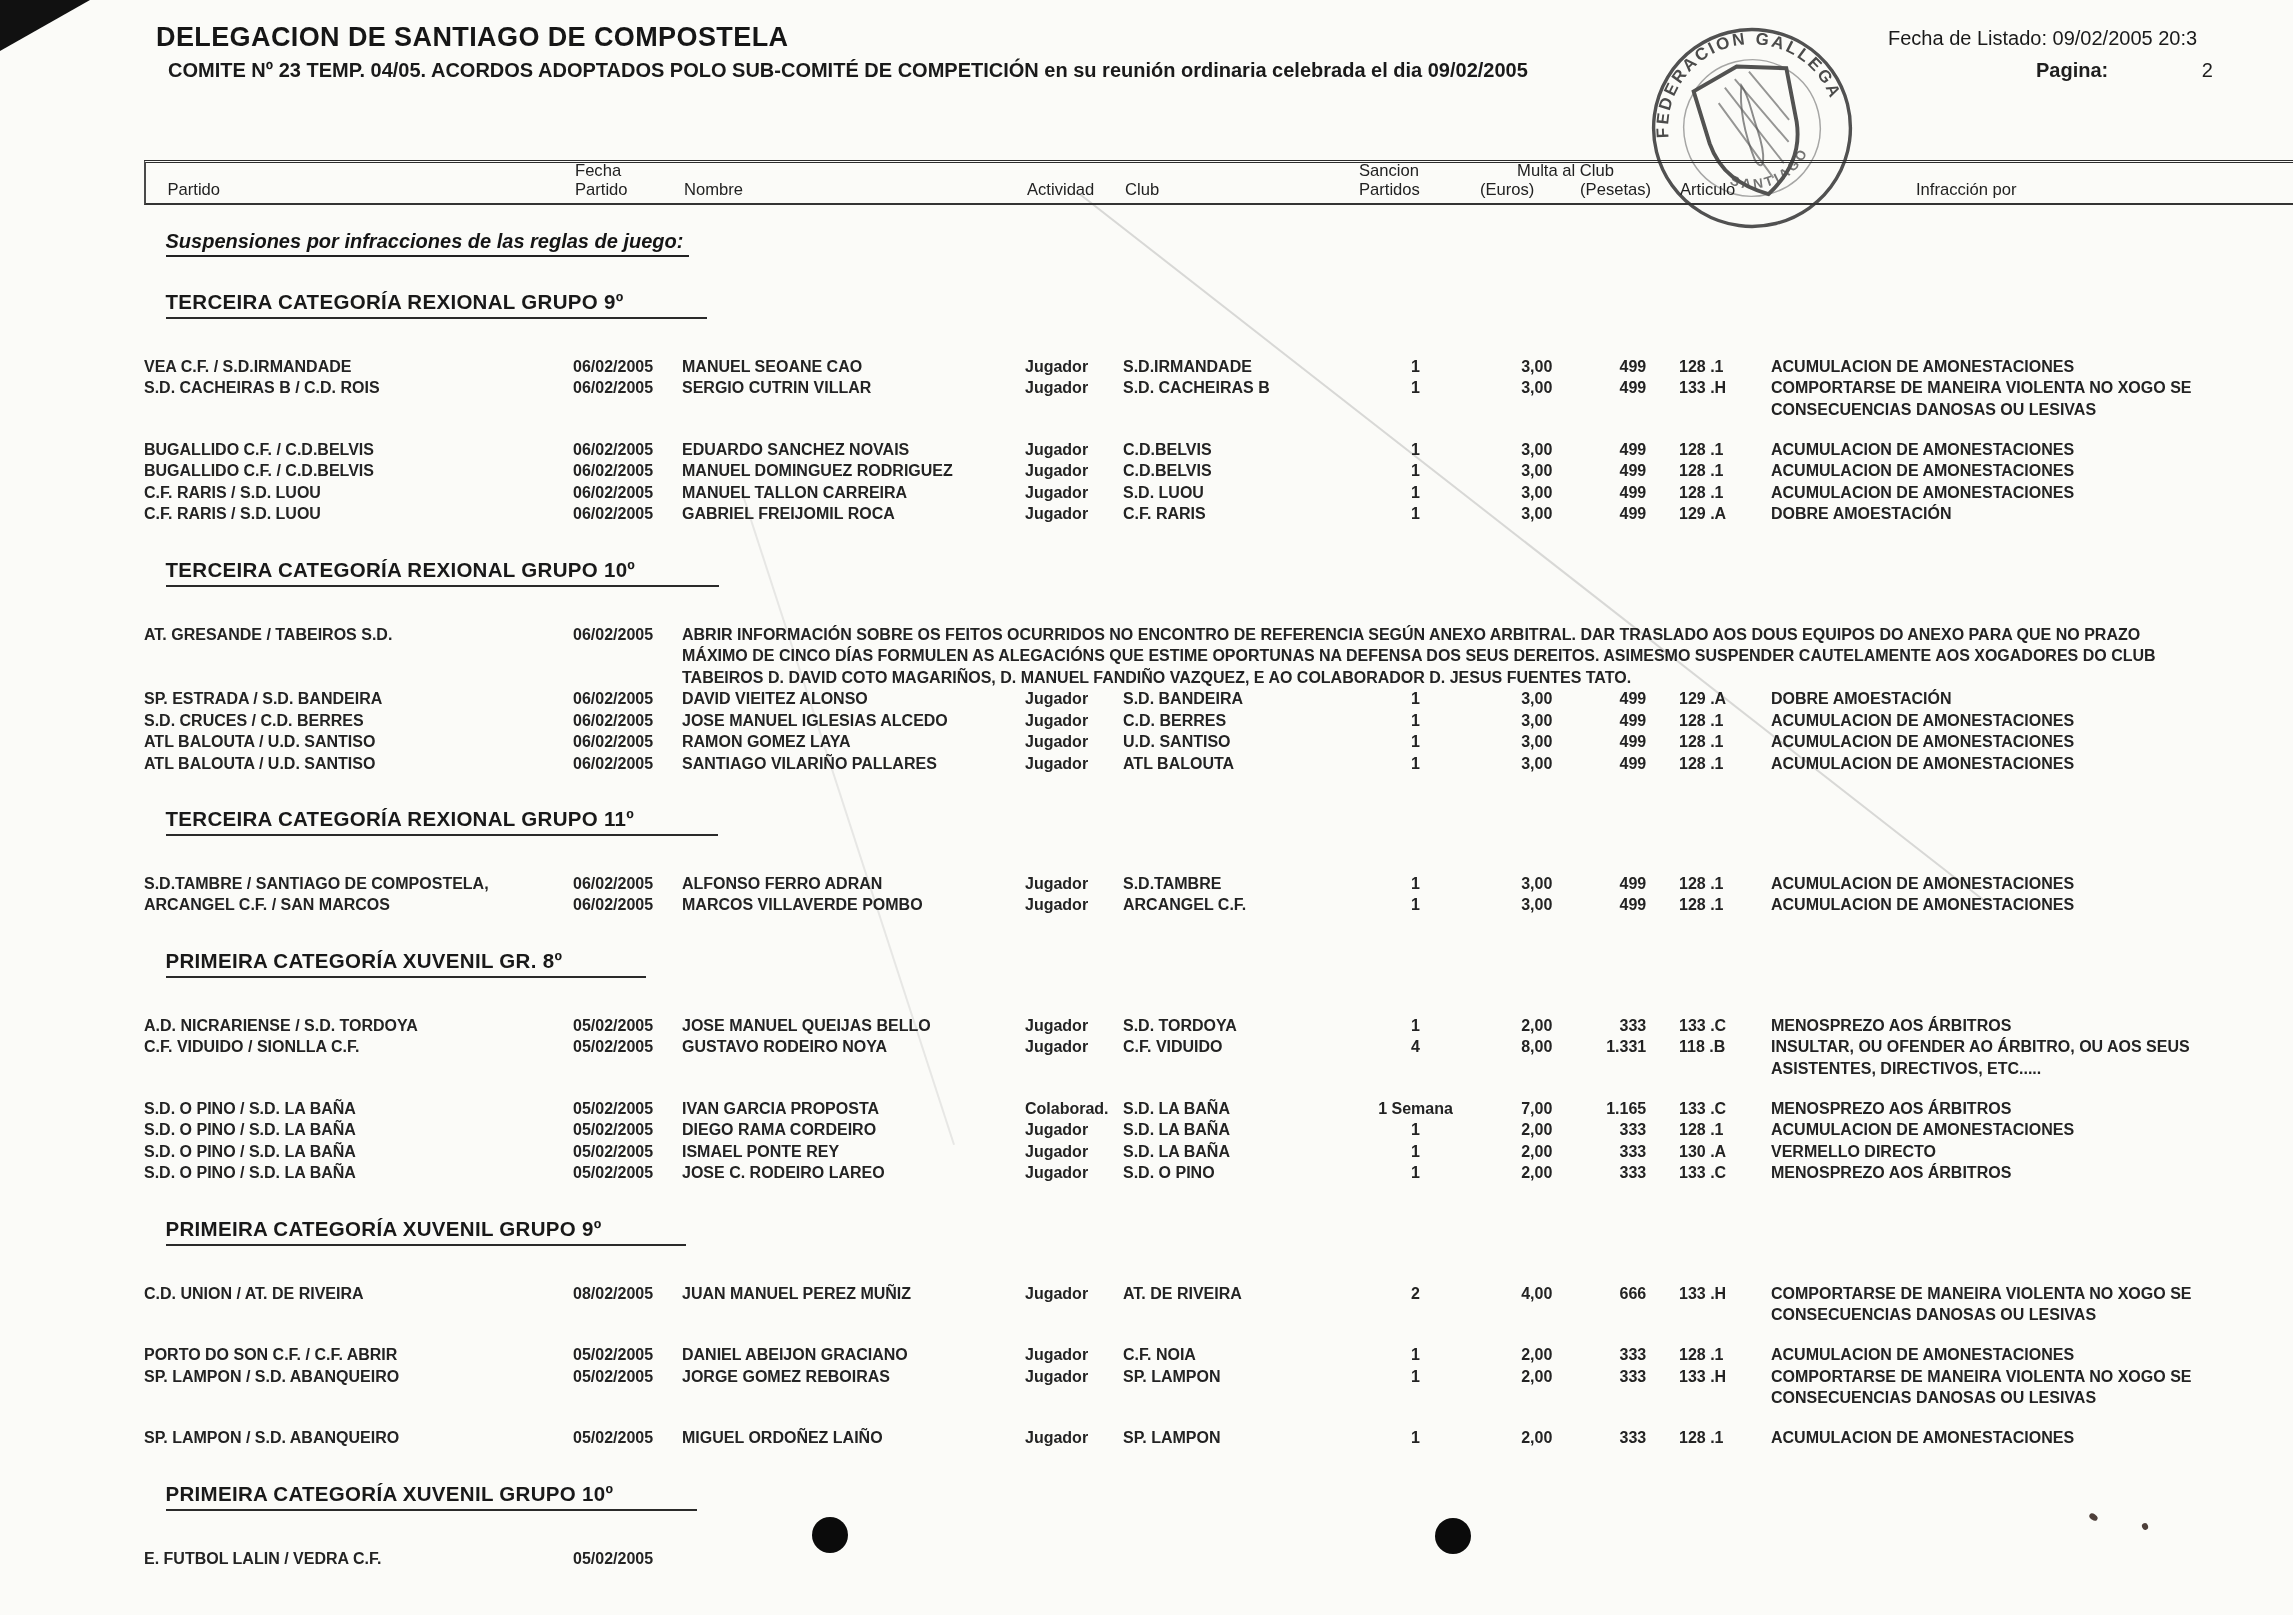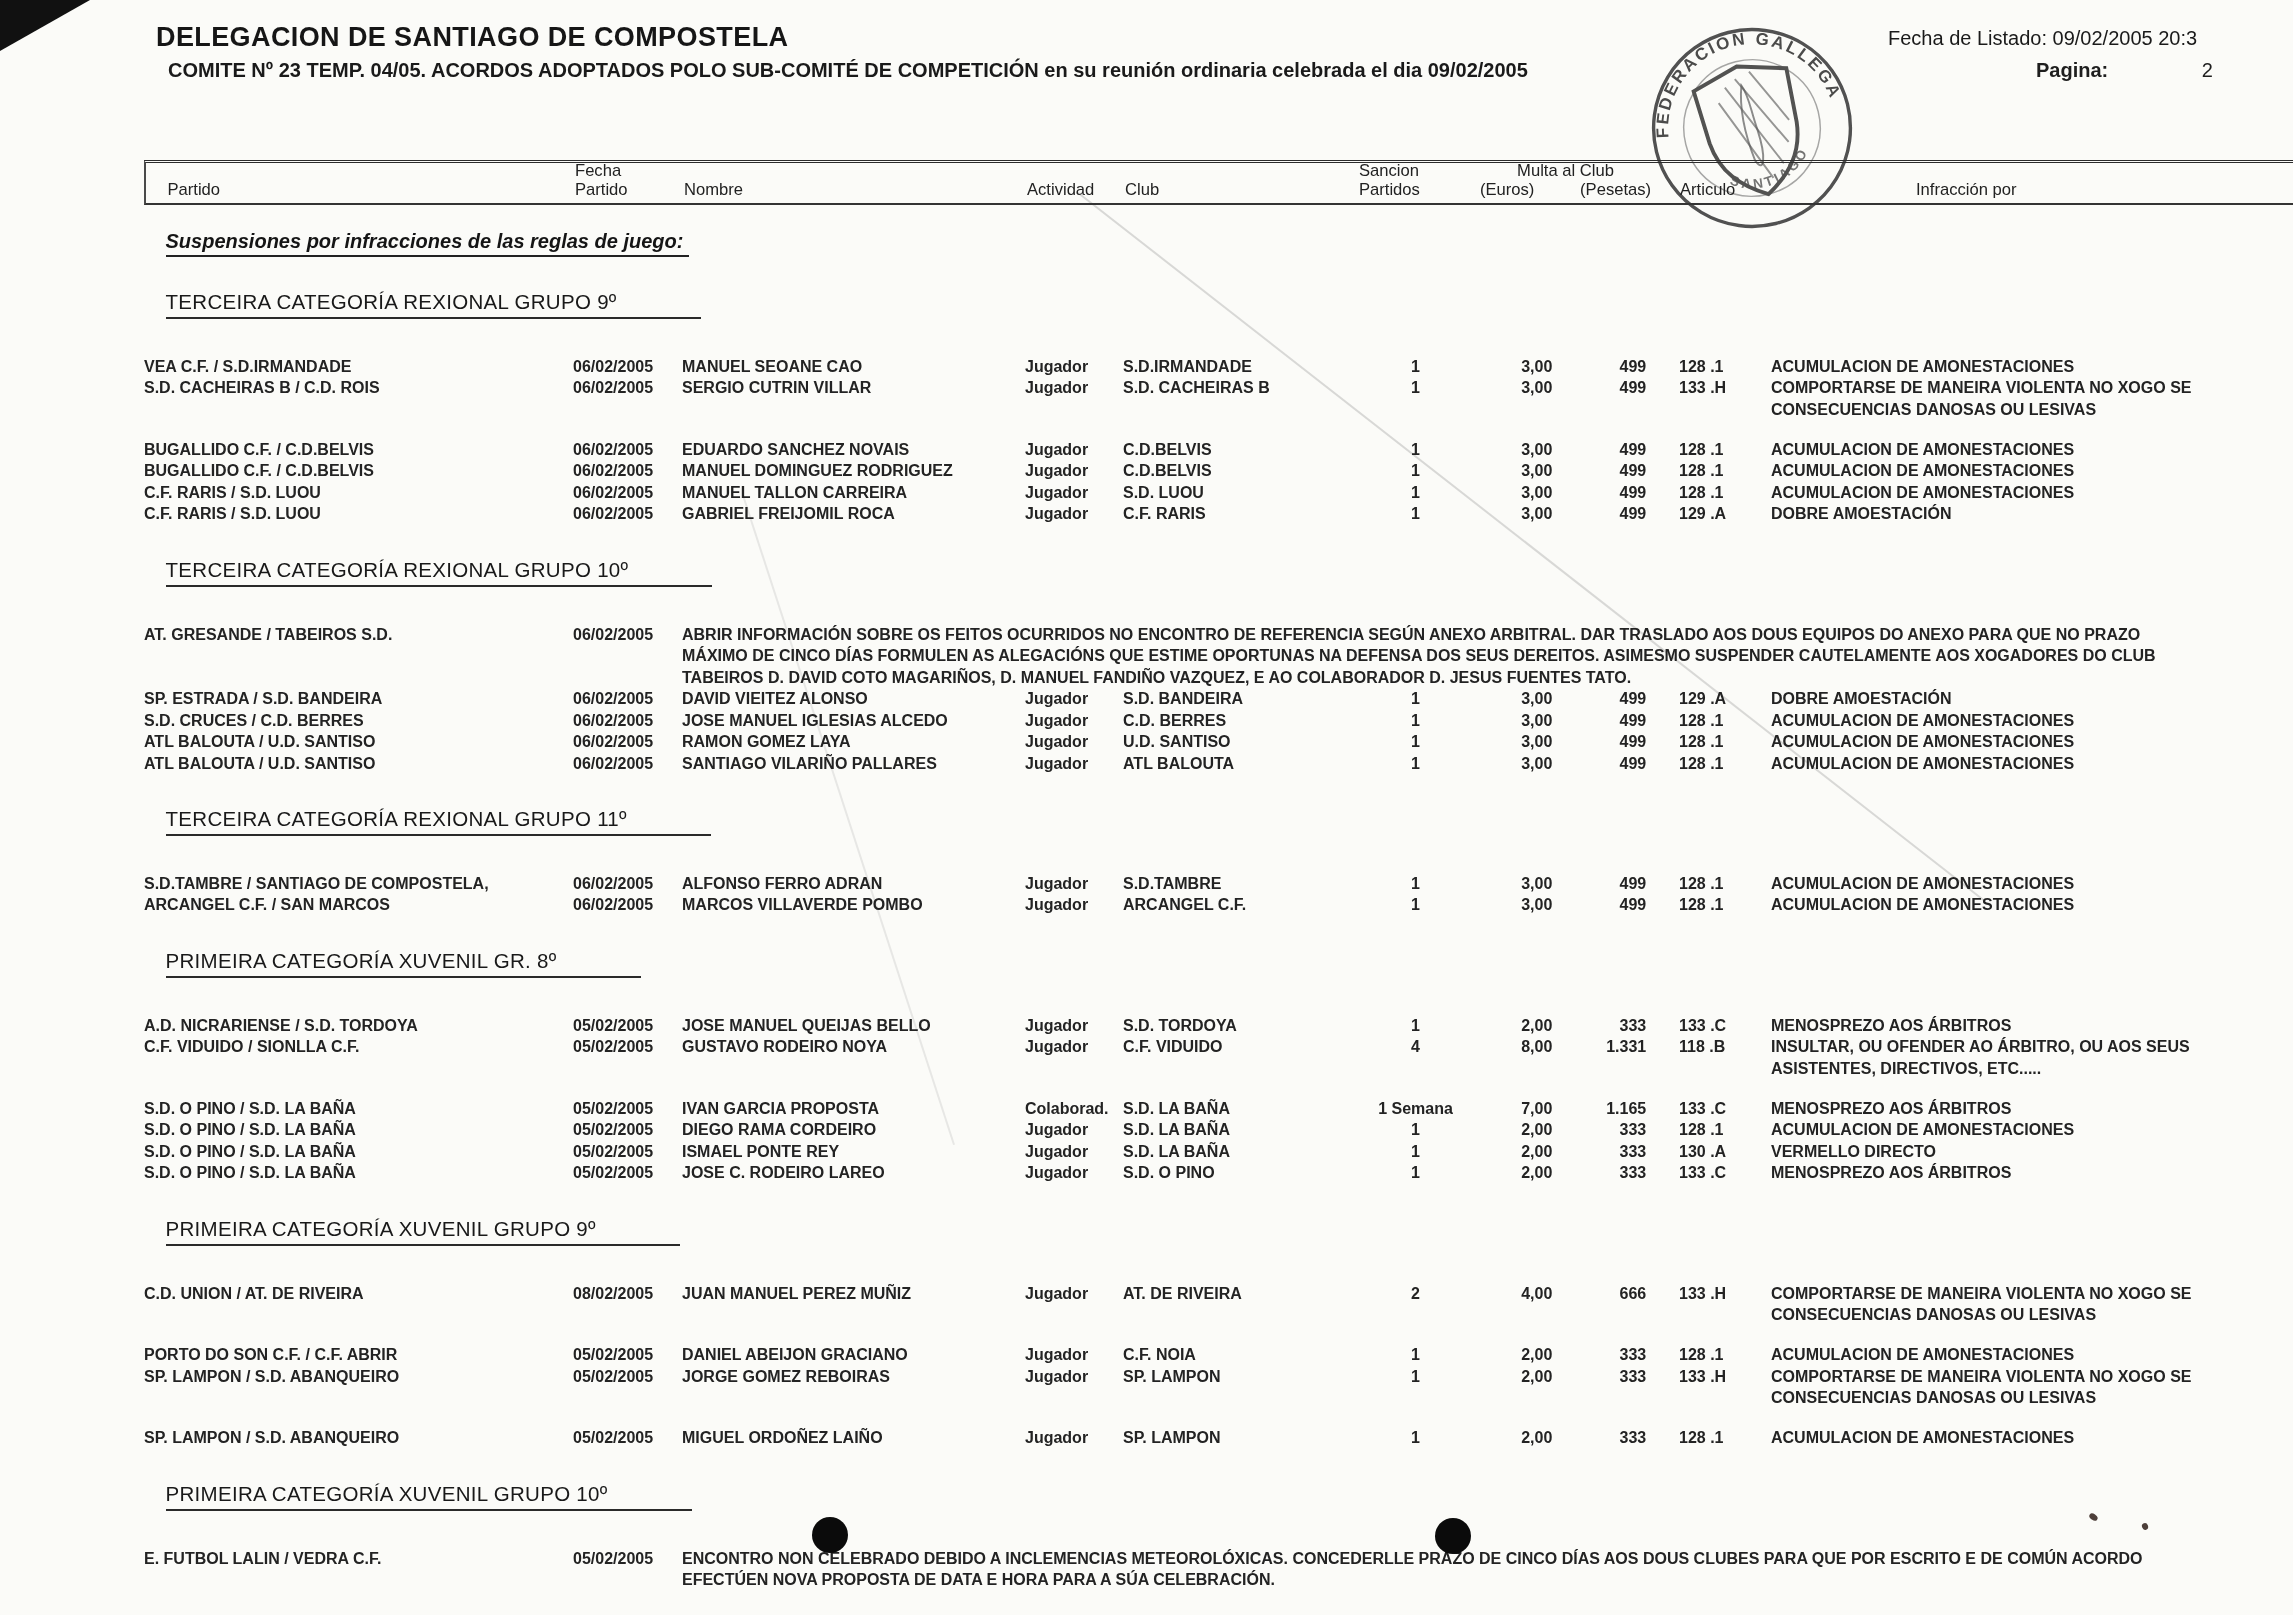--- a/index.html
+++ b/index.html
@@ -81,21 +81,21 @@
     margin:9.8px 0 0 21.5px;
     font-size:20px; font-weight:bold; font-style:italic;
     border-bottom:2.9px solid #222;
     padding-bottom:2px; padding-right:5.9px;
     color:#151515;
   }
   .group { margin-top:33px; }
   .group-title {
     display:inline-block;
     margin-left:21.5px;
-    font-size:20.5px; font-weight:normal;
+    font-size:20.5px; font-weight:bold;
     border-bottom:2.9px solid #2a2a2a;
     padding-bottom:2.9px; padding-right:84px;
     color:#191919;
     letter-spacing:0.3px;
   }
   .group-rows { margin-top:37px; }
 
   .row {
     display:flex;
     font-size:16px; font-weight:bold;
@@ -516,22 +516,20 @@
   </div>
 </div>
   </div>
 
   <div class="group">
     <div class="group-title">PRIMEIRA CATEGORÍA XUVENIL GRUPO 10º</div>
     <div class="group-rows">
   <div class="row">
     <span class="c-partido">E. FUTBOL LALIN / VEDRA C.F.</span>
     <span class="c-fecha">05/02/2005</span>
-    <span class="c-note">ENCONTRO NON CELEBRADO DEBIDO A INCLEMENCIAS METEOROLÓXICAS. CONCEDERLLE PRAZO DE CINCO DÍAS AOS DOUS CLUBES PARA QUE POR ESCRITO E DE COMÚN ACORDO
-EFECTÚEN NOVA PROPOSTA DE DATA E HORA PARA A SÚA CELEBRACIÓN.</span>
   </div>
 </div>
   </div>
 </div>
 </div>
 
 <div class="punch-hole hole-left"></div>
 <div class="punch-hole hole-right"></div>
 <div class="speck s1"></div>
 <div class="speck s2"></div>

